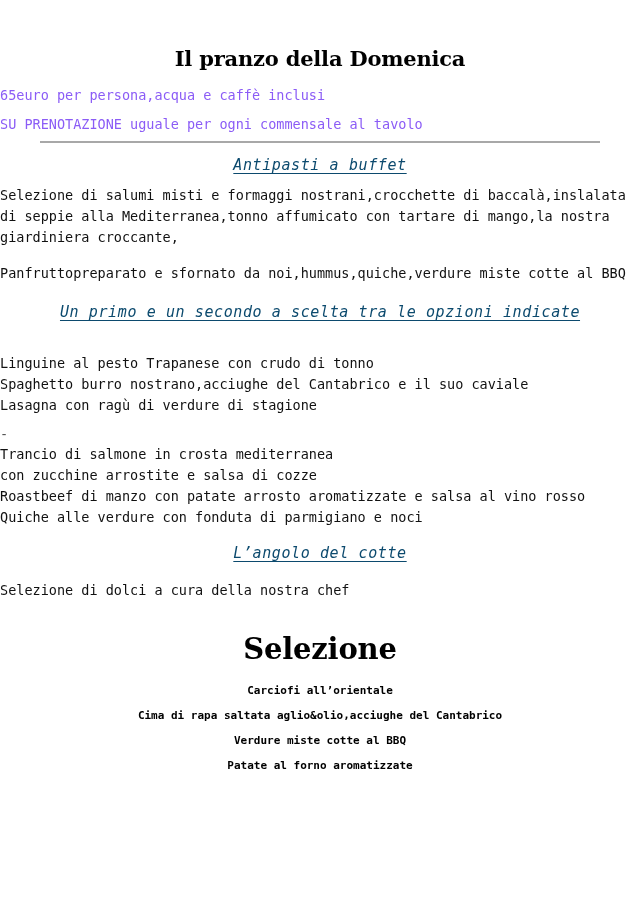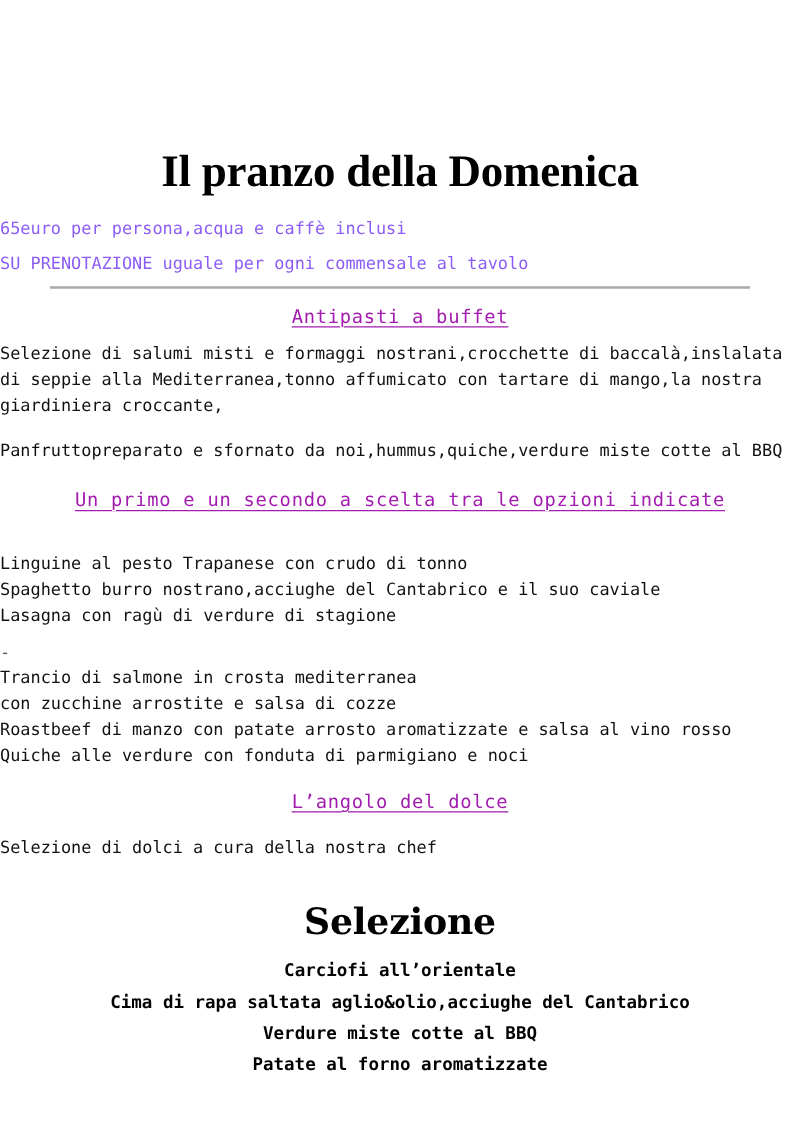--- a/index.html
+++ b/index.html
@@ -27,24 +27,23 @@
 
   
   .title-serif {
     font-family: "DejaVu Serif", "Liberation Serif", serif;
     font-weight: bold;
     text-align: center;
     color: #000000;
     line-height: 1.1;
   }
   .doc-title {
-    font-size: 36px;
-    padding-top: 118px;
+    font-size: 21px;
+    padding-top: 47px;
     letter-spacing: -0.2px;
-    font-family: Liberation Serif, serif;
   }
   .contorni-title {
     font-size: 29px;
     margin-top: 33px;
     letter-spacing: -0.2px;
   }
 
   
   .subline {
     font-size: 13.5px;
@@ -59,24 +58,25 @@
     width: 560px;
     margin: 10px auto 0 auto;
     height: 2px;
     background: #a8a8a8;
     border: 0;
   }
 
   
   .section-head {
     text-align: center;
+    font-style: italic;
     font-size: 15px;
     letter-spacing: 0.6px;
     line-height: 1.0;
-    color: #a21caf;
+    color: #0c4a6e;
   }
   .section-head span.u {
     text-decoration: underline;
     text-underline-offset: 3px;
     text-decoration-thickness: 1px;
   }
   .head-antipasti { margin-top: 15px; }
   .head-primo     { margin-top: 21px; }
   .head-dolce     { margin-top: 18px; }
 
@@ -97,21 +97,21 @@
   .line.sep {
     margin-top: 8px;
     line-height: 20px;
     color: #555555;
   }
 
   
   .contorni-list { margin-top: 12px; }
   .contorni-item {
     text-align: center;
-    font-size: 14px;
+    font-size: 11px;
     font-weight: bold;
     line-height: 25px;
     color: #000000;
   }
   .contorni-price {
     text-align: center;
     font-size: 13.5px;
     font-weight: bold;
     line-height: 25px;
     margin-top: 3px;
@@ -151,21 +151,21 @@
 
   <div class="line sep">-</div>
 
   <div class="block-secondi">
     <div class="line">Trancio di salmone in crosta mediterranea</div>
     <div class="line">con zucchine arrostite e salsa di cozze</div>
     <div class="line">Roastbeef di manzo con patate arrosto aromatizzate e salsa al vino rosso</div>
     <div class="line">Quiche alle verdure con fonduta di parmigiano e noci</div>
   </div>
 
-  <div class="section-head head-dolce"><span class="u">L’angolo del dolce</span></div>
+  <div class="section-head head-dolce"><span class="u">L’angolo del cotte</span></div>
 
   <div class="line block-dolce">Selezione di dolci a cura della nostra chef</div>
 
   <div class="title-serif contorni-title">Selezione</div>
 
   <div class="contorni-list">
     <div class="contorni-item">Carciofi all’orientale</div>
     <div class="contorni-item">Cima di rapa saltata aglio&amp;olio,acciughe del Cantabrico</div>
     <div class="contorni-item">Verdure miste cotte al BBQ</div>
     <div class="contorni-item">Patate al forno aromatizzate</div>

